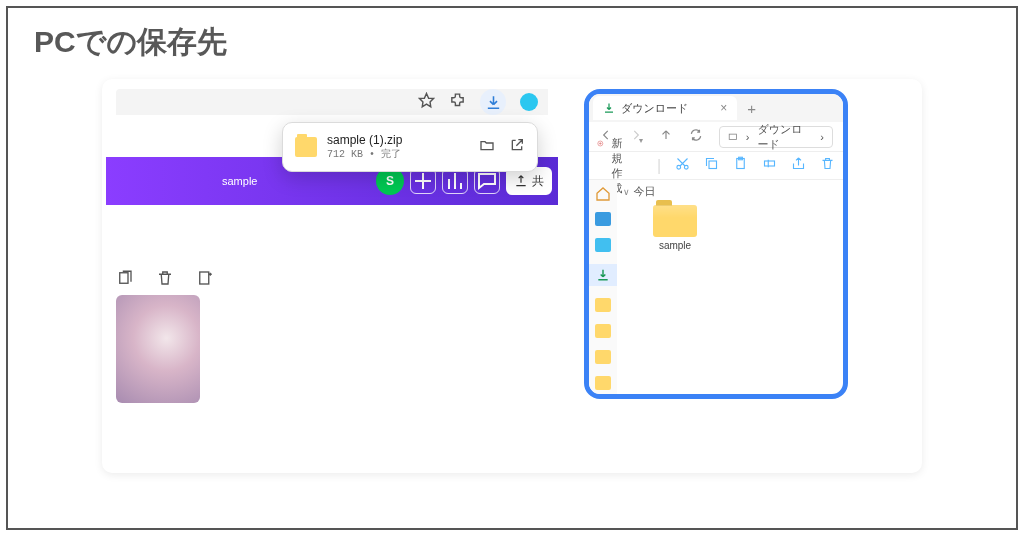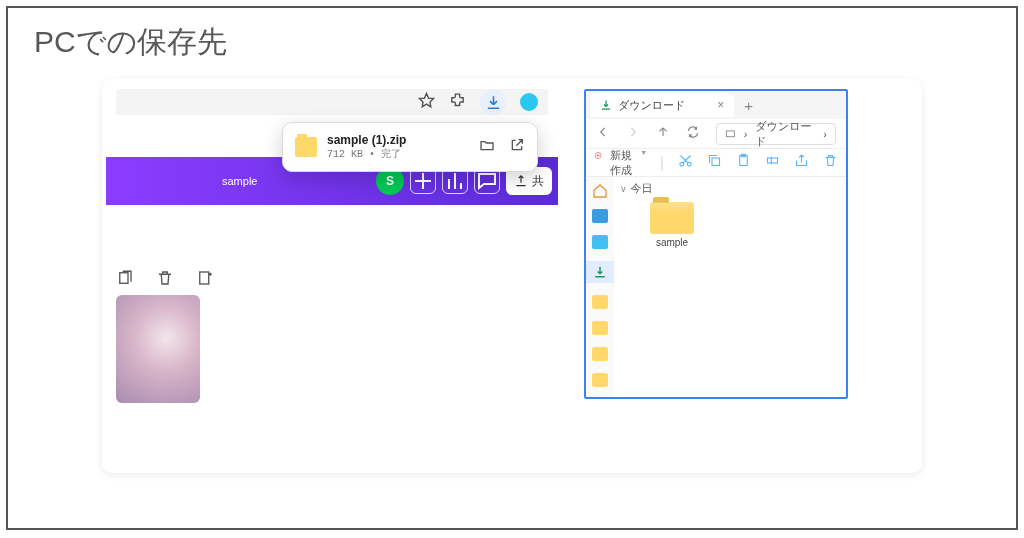--- a/index.html
+++ b/index.html
@@ -1,35 +1,35 @@
 <!DOCTYPE html>
 <html><head>
 <meta charset="utf-8">
 <style>
   * { box-sizing: border-box; margin: 0; padding: 0; }
   body { width: 1024px; height: 538px; font-family: "Hiragino Sans", "Meiryo", sans-serif; background: #fff; }
   .outer { border: 2px solid #555; margin: 6px; height: 524px; padding: 8px 22px; }
-  .title { font-size: 30px; font-weight: 400; color: #585858; margin: 6px 4px 16px; }
+  .title { font-size: 30px; font-weight: 700; color: #585858; margin: 6px 4px 16px; }
   .card { background: #fff; border-radius: 10px; margin: 0 72px; padding: 10px 14px 0; box-shadow: 0 2px 8px rgba(0,0,0,.08); height: 394px; overflow: hidden; }
   .subtitle { font-size: 26px; font-weight: 700; color: #444; margin: 4px 0 10px; }
   .panels { display: flex; gap: 36px; }
   .left { width: 432px; position: relative; }
-  .right { width: 264px; border: 2px solid #3b82f6; border-radius: 2px; height: 310px; overflow: hidden; background: #fff; }
+  .right { width: 264px; border: 5px solid #3b82f6; border-radius: 16px; height: 310px; overflow: hidden; background: #fff; }
 
   
   .chrome-bar { height: 26px; background: #f4f4f4; display: flex; align-items: center; justify-content: flex-end; padding-right: 10px; gap: 14px; border-top-left-radius: 4px; }
   .chrome-bar svg { width: 17px; height: 17px; }
   .avatar-dot { width: 18px; height: 18px; border-radius: 50%; background: #2bc7f0; }
   .dl-highlight { background: #e8f0fc; border-radius: 50%; width: 26px; height: 26px; display:flex; align-items:center; justify-content:center; }
 
   .popover { position: absolute; top: 33px; right: 10px; width: 256px; background: #fff; border: 1px solid #dbdbdb; border-radius: 10px; box-shadow: 0 6px 20px rgba(0,0,0,.18); padding: 10px 12px; display: flex; align-items: center; gap: 10px; z-index: 5; }
   .zip-icon { width: 22px; height: 20px; background: #ffd86b; border-radius: 2px; position: relative; flex: 0 0 22px; }
   .zip-icon::before { content:""; position:absolute; top:-3px; left:2px; width:10px; height:4px; background:#ffd86b; border-radius:1px 1px 0 0; }
   .pop-text { flex: 1; }
-  .pop-name { font-size: 12px; color: #222; font-weight: 700; }
+  .pop-name { font-size: 12px; color: #222; font-weight: 400; }
   .pop-meta { font-size: 10px; color: #777; font-family: Liberation Mono, monospace; }
   .pop-icons { display: flex; gap: 14px; }
   .pop-icons svg { width: 16px; height: 16px; }
 
   .canva-strip { position: absolute; top: 68px; left: -10px; right: -10px; height: 48px; background: linear-gradient(90deg,#8b3dff,#5a2bd6); display: flex; align-items: center; justify-content: flex-end; padding-right: 6px; gap: 6px; }
   .canva-name { color:#fff; font-size:11px; margin-right:auto; margin-left:116px; }
   .canva-btn { width: 28px; height: 28px; border-radius: 50%; display:flex; align-items:center; justify-content:center; }
   .canva-btn.green { background:#00c853; color:#fff; font-size:12px; font-weight:600; }
   .canva-ico { border:1.5px solid rgba(255,255,255,.8); border-radius:6px; width:26px; height:26px; display:flex; align-items:center; justify-content:center; }
   .canva-ico svg { stroke:#fff; }

